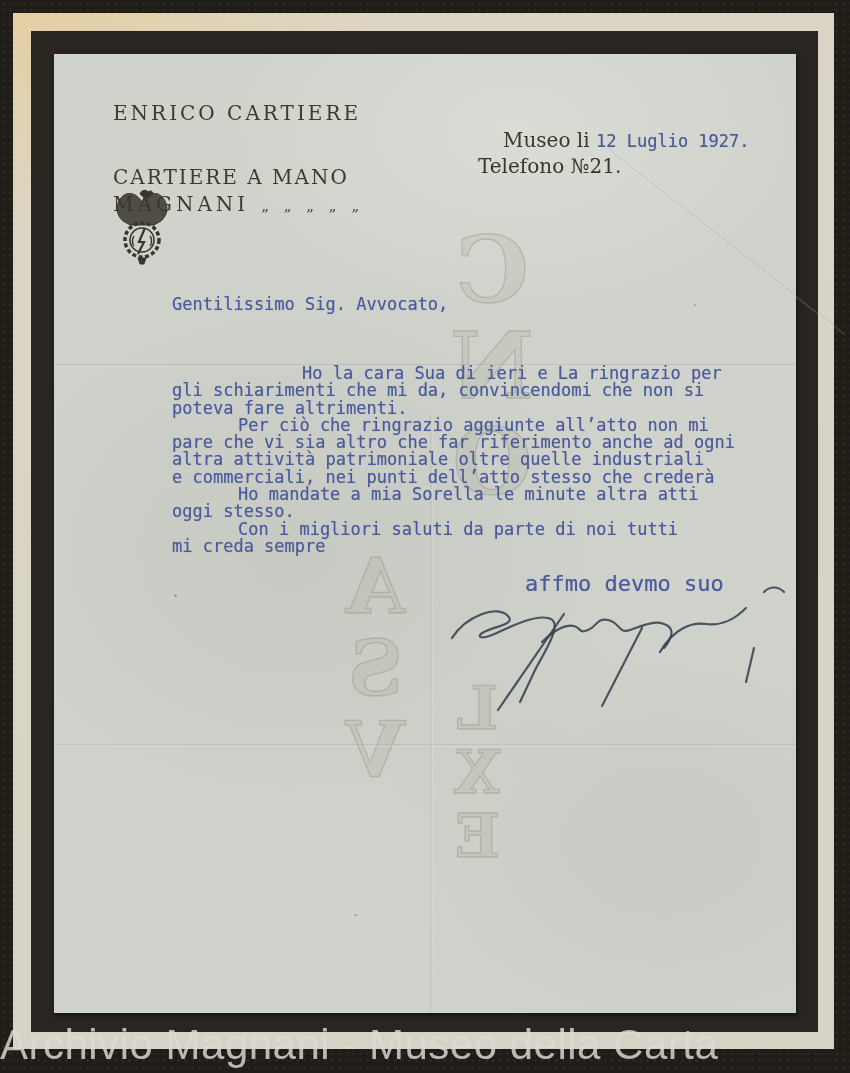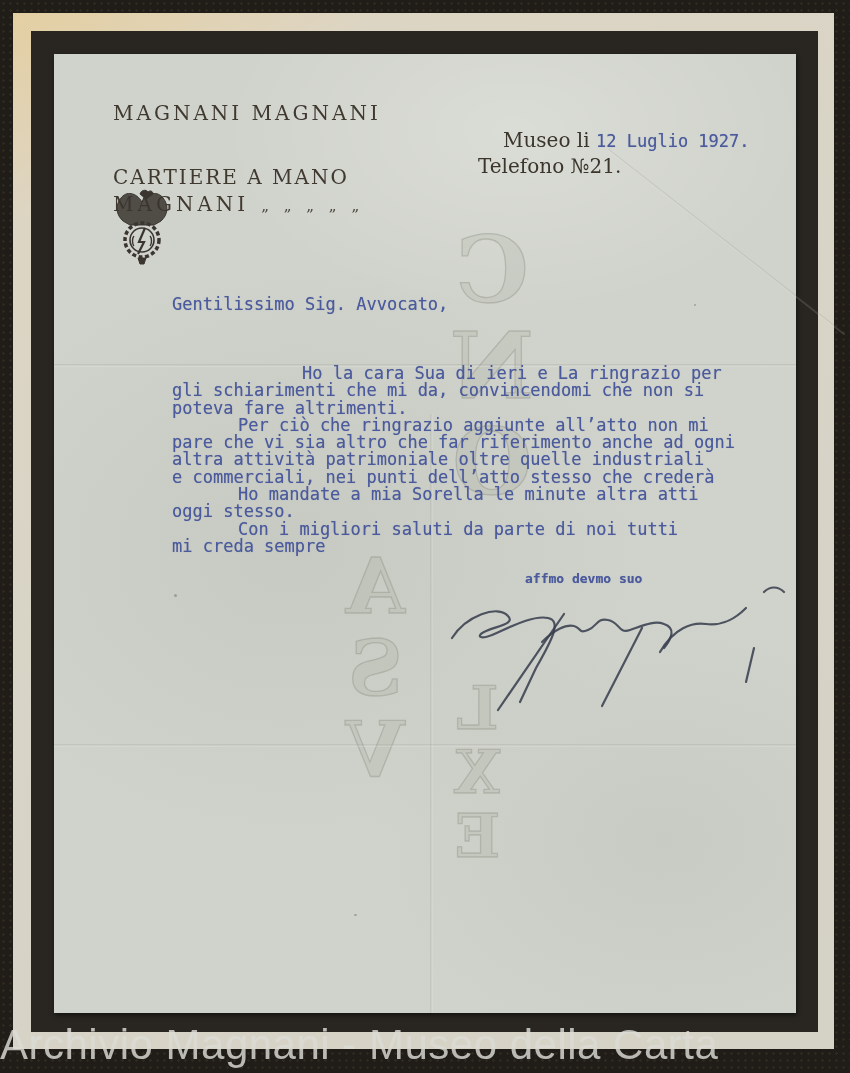--- a/index.html
+++ b/index.html
@@ -68,21 +68,21 @@
   .date-row .typed{font-size:17px;}
 
   .salutation{position:absolute;left:118px;top:240px;font-size:17px;}
 
   .body{position:absolute;left:118px;top:311px;width:620px;font-size:17px;}
   .body .line{height:17.3px;line-height:17.3px;white-space:pre;}
   .indent-lg{padding-left:130px;}
   .indent-sm{padding-left:66px;}
   .indent-none{padding-left:0;}
 
-  .closing{position:absolute;left:471px;top:517px;font-size:13px;font-weight:bold;}
+  .closing{position:absolute;left:471px;top:517px;font-size:22px;}
 
   .signature{position:absolute;left:392px;top:528px;}
   .signature path{fill:none;stroke:#3a4050;stroke-width:2.2;stroke-linecap:round;opacity:0.88;}
 
   .caption{
     position:absolute;left:0;right:0;top:1022px;text-align:left;
     font-family:"Liberation Sans", sans-serif;font-size:42px;line-height:46px;
     color:#dcdcd6;opacity:0.82;letter-spacing:0.5px;white-space:nowrap;
   }
 </style>
@@ -113,21 +113,21 @@
 
     <div class="crease h1"></div>
     <div class="crease h2"></div>
     <div class="crease v1"></div>
     <div class="crease diag"></div>
     <div class="speck" style="left:120px;top:540px;width:3px;height:3px;"></div>
     <div class="speck" style="left:640px;top:250px;width:2px;height:2px;"></div>
     <div class="speck" style="left:300px;top:860px;width:3px;height:2px;"></div>
 
     <header class="letterhead">
-      <div class="lh-line lh1">MAGNANI MAGNANI</div>
+      <div class="lh-line lh1">ENRICO CARTIERE</div>
       <div class="lh-line lh2">CARTIERE A MANO</div>
       <div class="lh-line lh3"><span>MAGNANI</span><span class="ornaments">„ „ „ „ „</span></div>
     </header>
 
     <div class="emblem">
       <svg width="64" height="84" viewBox="0 0 64 84">
         <g fill="#3a352f" stroke="#3a352f">
           <path d="M32 14 C26 4 16 3 11 10 C5 17 6 27 13 33 L20 37 L44 37 L51 33 C58 27 59 17 53 10 C48 3 38 4 32 14 Z" fill-opacity="0.85" stroke-width="1"></path>
           <path d="M30 6 C31 2 36 1 38 4 C40 2 43 3 43 6 L36 11 Z" stroke-width="1"></path>
           <circle cx="32" cy="52" r="17" fill="none" stroke-width="3.5" stroke-dasharray="4 2.5"></circle>

